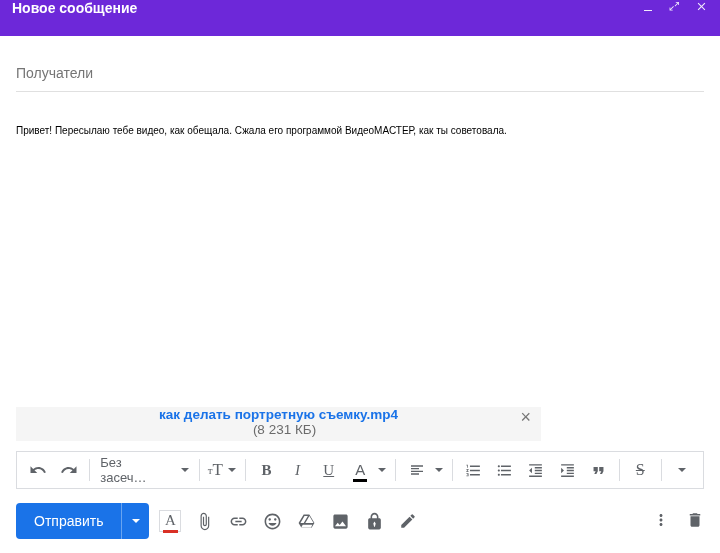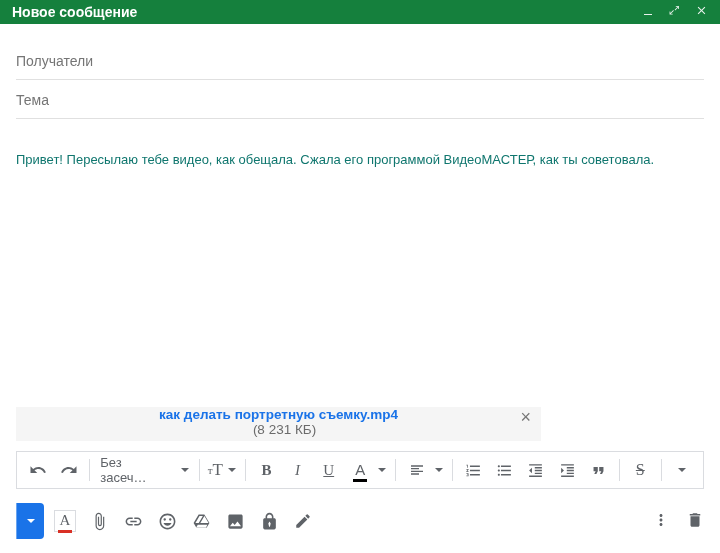--- a/index.html
+++ b/index.html
@@ -1,24 +1,24 @@
 <!DOCTYPE html>
 <html><head>
 <meta charset="utf-8">
 <style>
   * { box-sizing: border-box; margin: 0; padding: 0; }
   body { font-family: Arial, Helvetica, sans-serif; font-size: 14px; color: #202124; width: 720px; height: 553px; overflow: hidden; background: #fff; }
   .compose-window { width: 720px; height: 553px; display: flex; flex-direction: column; }
-  .titlebar { background: #15803d; color: #fff; height: 24px; display: flex; align-items: center; padding: 0 12px; }
+  .titlebar { background: #6d28d9; color: #fff; height: 36px; display: flex; align-items: flex-start; padding: 0 12px; }
   .titlebar-title { font-size: 14px; font-weight: 600; flex: 1; }
   .titlebar-ctrls { display: flex; gap: 14px; align-items: center; }
   .titlebar-ctrls svg { fill: #fff; opacity: .9; }
   .fields { padding: 17px 16px; }
   .field-row { border-bottom: 1px solid #e0e0e0; padding: 12px 0 10px; color: #757575; font-size: 14px; }
-  .body-area { flex: 1; padding: 14px 16px; font-size: 13px; line-height: 1.5; color: #0f766e; overflow: auto; }
+  .body-area { flex: 1; padding: 14px 16px; font-size: 10px; line-height: 1.5; color: #000000; overflow: auto; }
   .attach-bar { margin: 0 16px 6px; background: #f5f5f5; height: 34px; display: flex; align-items: center; padding: 0 10px; width: 525px; position: relative; flex-direction: column; }
   .attach-name { color: #1a73e8; font-weight: 600; font-size: 13.5px; }
   .attach-size { color: #6b6b6b; font-size: 13.5px; margin-left: 12px; }
   .attach-close { position: absolute; right: 10px; color: #777; font-size: 18px; cursor: pointer; }
   .fmt-toolbar { margin: 4px 16px 6px; border: 1px solid #dadce0; height: 38px; display: flex; align-items: center; padding: 0 6px; gap: 2px; }
   .fmt-btn { width: 30px; height: 30px; display: flex; align-items: center; justify-content: center; color: #5f6368; cursor: pointer; border-radius: 2px; }
   .fmt-btn svg { fill: #5f6368; }
   .fmt-btn.bold { font-weight: 700; font-size: 15px; font-family: 'Times New Roman', serif; }
   .fmt-btn.italic { font-style: italic; font-size: 15px; font-family: 'Times New Roman', serif; }
   .fmt-font { display: flex; align-items: center; color: #5f6368; font-size: 13px; padding: 0 4px; gap: 12px; cursor: pointer; }
@@ -66,21 +66,20 @@
       <span>
         <svg width="13" height="13" viewBox="0 0 24 24">
             <path d="M19 6.41L17.59 5 12 10.59 6.41 5 5 6.41 10.59 12 5 17.59 6.41 19 12 13.41 17.59 19 19 17.59 13.41 12z"></path>
           </svg>
       </span>
     </div>
   </div>
 
   <div class="fields">
     <div class="field-row">Получатели</div>
-    <div class="field-row">Тема</div>
   </div>
 
   <div class="body-area">
     <span>Привет! Пересылаю тебе видео, как обещала. Сжала его программой ВидеоМАСТЕР, как ты советовала.</span>
   </div>
 
   <div class="attach-bar">
     <span class="attach-name">как делать портретную съемку.mp4</span>
     <span class="attach-size">(8 231 КБ)</span>
     <span class="attach-close">×</span>
@@ -168,20 +167,21 @@
         <span class="strike">S</span>
       </div>
     <div class="fmt-sep"></div>
     <div class="fmt-btn">
         <span class="caret-down"></span>
       </div>
   </div>
 
   <div class="bottom-bar">
     <div class="send-group">
+      <button class="send-main">Отправить</button>
       <button class="send-more">
           <span class="caret-down white"></span>
         </button>
     </div>
     <div class="bottom-icons">
       <div class="ic font-box">
           <span class="a-red-under">A</span>
         </div>
       <div class="ic">
         <svg width="19" height="19" viewBox="0 0 24 24">

